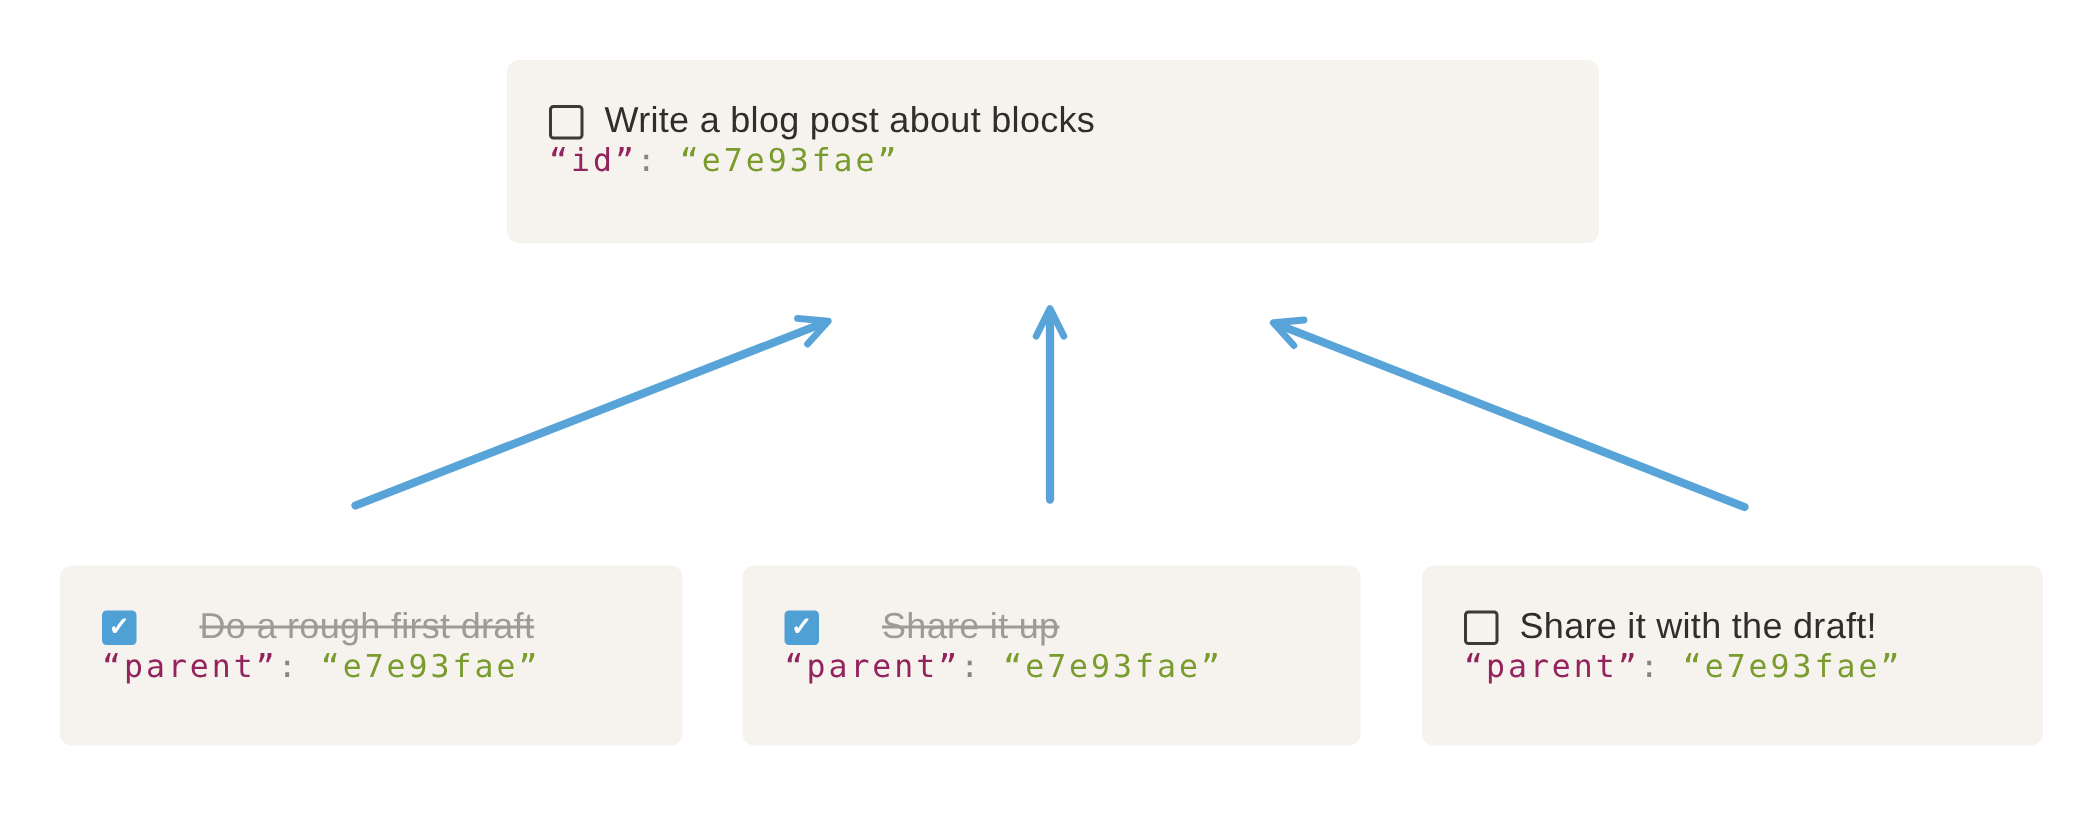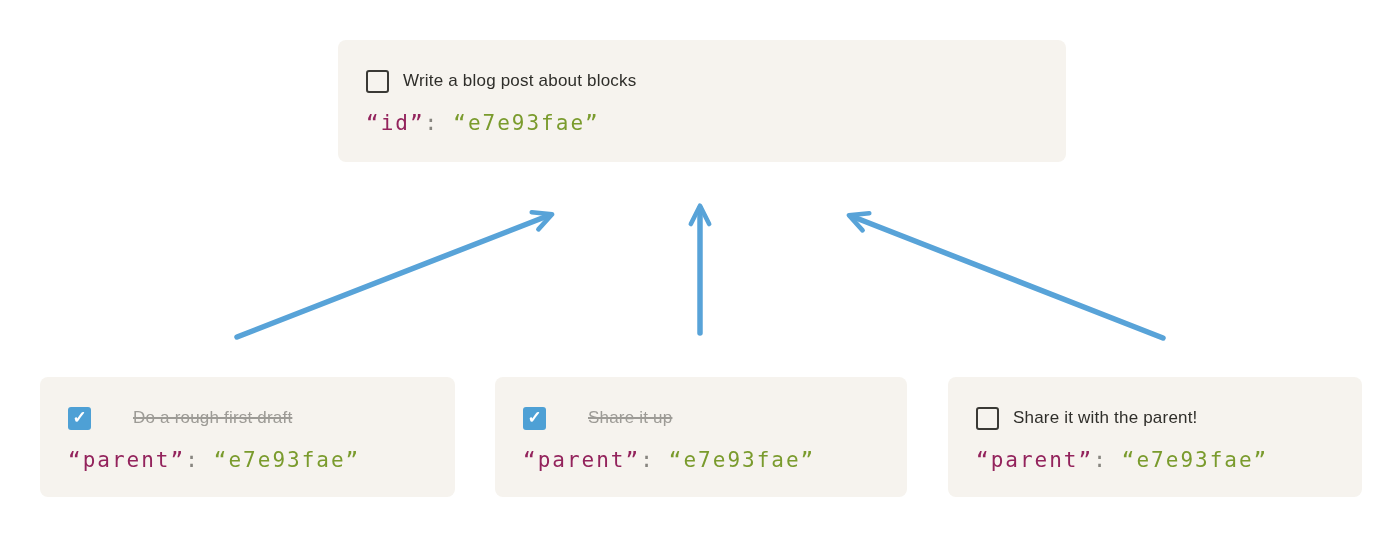--- a/index.html
+++ b/index.html
@@ -64,34 +64,34 @@
     line-height: 1;
     transform: translateY(-1px);
   }
   .checkbox.checked {
     border: none;
     background: var(--checkbox-checked-blue);
   }
   .checkbox.checked .check { display: block; }
 
   .todo-label {
-    font-size: 17px;
+    font-size: 24px;
     color: var(--title-text);
     letter-spacing: 0.2px;
     white-space: nowrap;
   }
   .card.completed .todo-label {
     color: var(--completed-text);
     text-decoration: line-through;
     text-decoration-thickness: 1.5px;
     margin-left: 28px;
   }
 
   .code-row {
-    margin-top: 18px;
+    margin-top: 2px;
     font-family: "DejaVu Sans Mono", monospace;
     font-size: 21px;
     letter-spacing: 2px;
     white-space: nowrap;
   }
   .code-key   { color: var(--code-key); }
   .code-colon { color: var(--code-punctuation); }
   .code-value { color: var(--code-value); margin-left: 14px; }
 
   .arrows {
@@ -146,18 +146,18 @@
       <span class="todo-label">Share it up</span>
     </div>
     <div class="code-row"><span class="code-key">“parent”</span><span class="code-colon">:</span><span class="code-value">“e7e93fae”</span></div>
   </section>
 
   <section class="card child-2">
     <div class="todo-row">
       <span class="checkbox">
         
       </span>
-      <span class="todo-label">Share it with the parent!</span>
+      <span class="todo-label">Share it with the draft!</span>
     </div>
     <div class="code-row"><span class="code-key">“parent”</span><span class="code-colon">:</span><span class="code-value">“e7e93fae”</span></div>
   </section>
 
 </div>
 
 </body></html>

